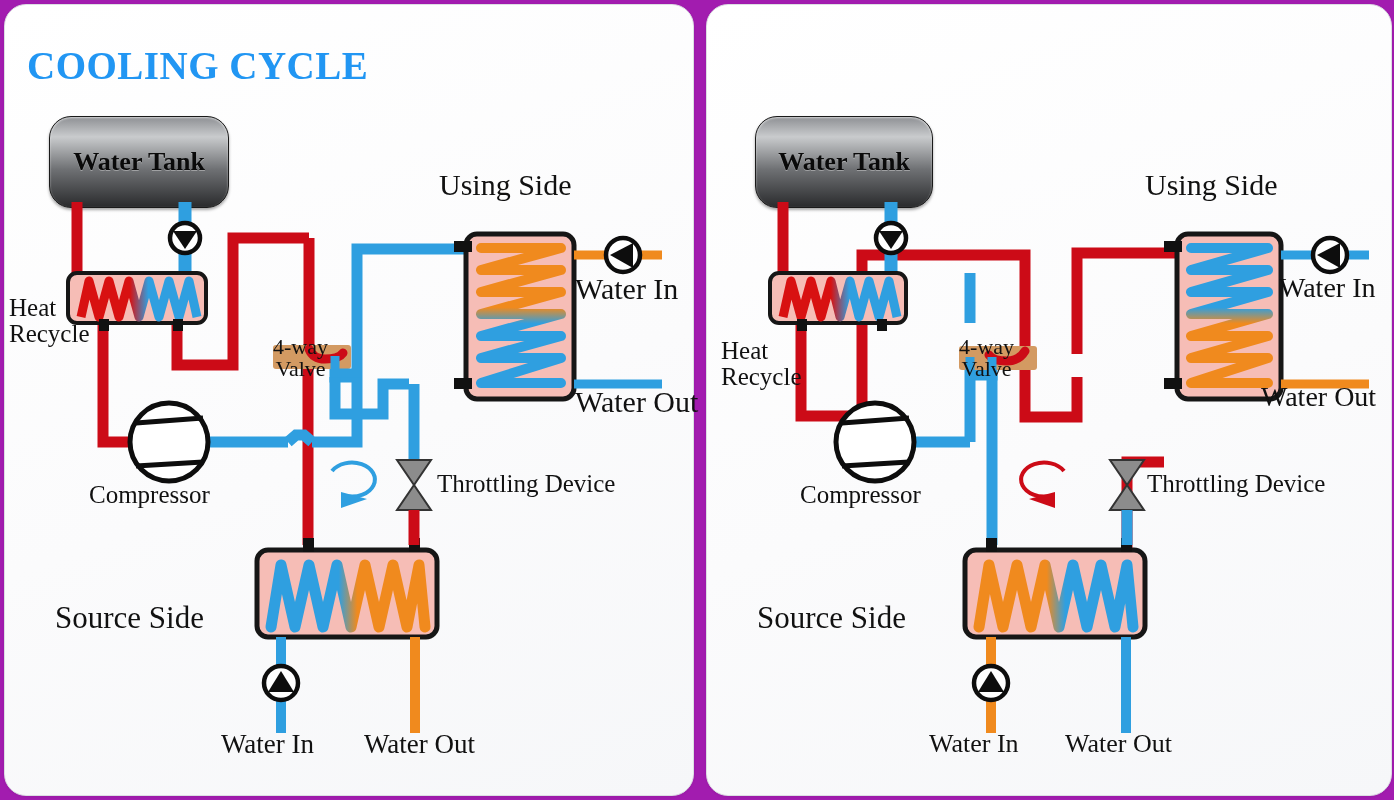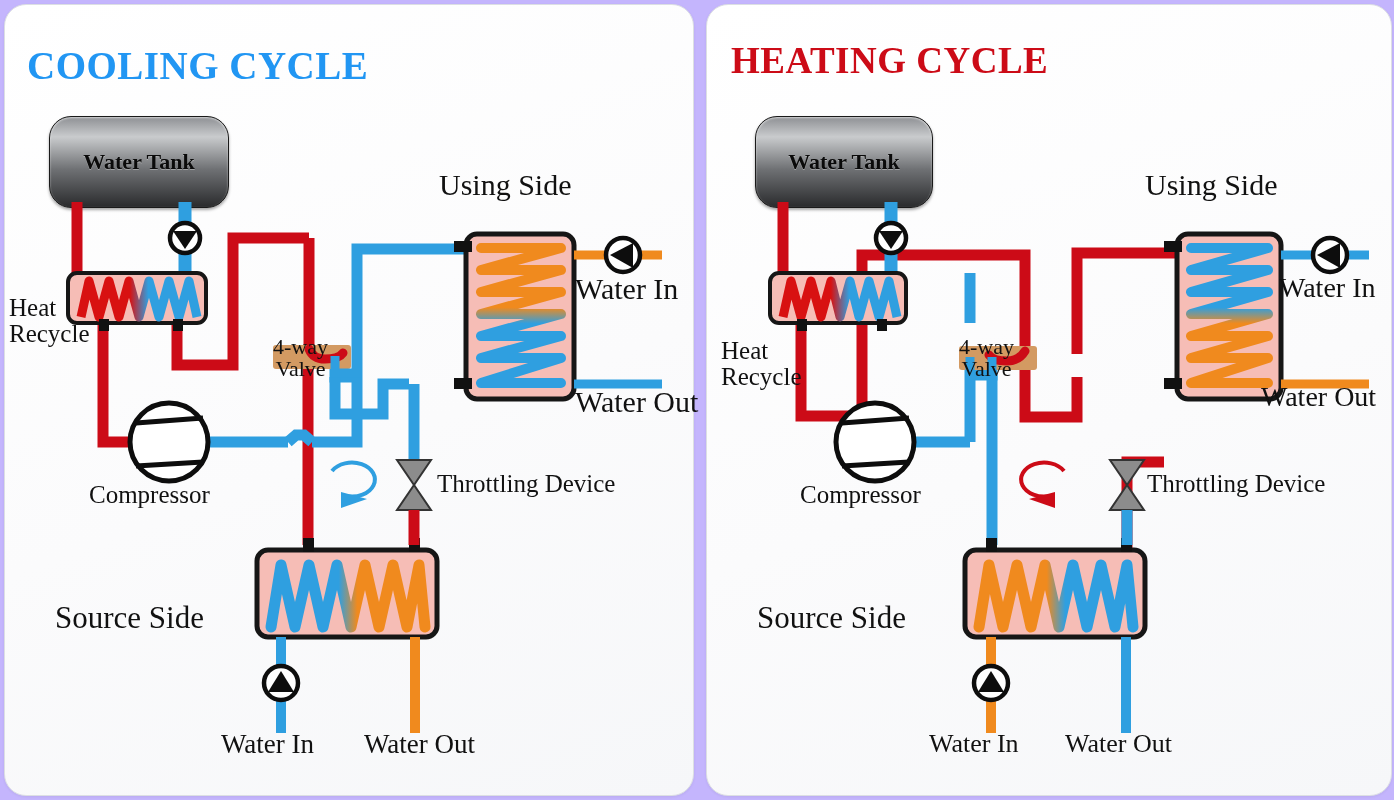--- a/index.html
+++ b/index.html
@@ -1,37 +1,37 @@
 <!DOCTYPE html>
 <html><head>
 <meta charset="utf-8">
 <style>
   html,body{margin:0;padding:0;background:#ffffff;}
   body{width:1394px;height:800px;font-family:"Liberation Serif",serif;}
-  .stage{position:relative;width:1394px;height:800px;overflow:hidden;background:#c4b5fd;}
+  .stage{position:relative;width:1394px;height:800px;overflow:hidden;background:#a21caf;}
   .panel{position:absolute;top:4px;height:790px;border:1px solid #dcdfe3;border-radius:22px;
          background:linear-gradient(160deg,#ffffff 0%,#fbfbfc 55%,#f6f7f9 100%);
          box-shadow:0 1px 3px rgba(0,0,0,.06);}
   .panel-left{left:4px;width:688px;}
   .panel-right{left:706px;width:684px;}
 
   .title{position:absolute;font-weight:bold;letter-spacing:.5px;white-space:nowrap;}
   .title-cool{left:22px;top:38px;font-size:39px;color:#2196f3;}
   .title-heat{left:24px;top:34px;font-size:37px;color:#cc0b17;}
 
   
   svg.layer{position:absolute;left:0;top:0;width:100%;height:100%;overflow:visible;}
 
   .lbl{position:absolute;font-weight:normal;color:#111;white-space:nowrap;line-height:1.02;}
 
   .tank{position:absolute;border-radius:22px;border:1px solid #1a1a1a;
         background:linear-gradient(180deg,#8e9094 0%,#c9cbcd 22%,#6f7174 58%,#2a2b2d 100%);
         box-shadow:inset 0 1px 2px rgba(255,255,255,.6), 0 2px 3px rgba(0,0,0,.35);
         display:flex;align-items:center;justify-content:center;}
-  .tank span{font-size:22px;font-weight:bold;color:#0a0a0a;
+  .tank span{font-size:26px;font-weight:bold;color:#0a0a0a;
         text-shadow:0 1px 0 rgba(255,255,255,.35);}
 </style>
 </head>
 <body>
 
 <div class="stage">
 
   <div class="panel panel-left">
     <div class="title title-cool">COOLING CYCLE</div>
 
@@ -171,21 +171,20 @@
     <div class="lbl" style="left:434px;top:165px;font-size:30px;">Using Side</div>
     <div class="lbl" style="left:50px;top:597px;font-size:31px;">Source Side</div>
     <div class="lbl" style="left:432px;top:466px;font-size:25px;">Throttling Device</div>
     <div class="lbl" style="left:570px;top:269px;font-size:30px;">Water In</div>
     <div class="lbl" style="left:570px;top:382px;font-size:30px;">Water Out</div>
     <div class="lbl" style="left:216px;top:726px;font-size:27px;">Water In</div>
     <div class="lbl" style="left:359px;top:726px;font-size:27px;">Water Out</div>
   </div>
 
   <div class="panel panel-right">
-    <div class="title title-heat">HEATING CYCLE</div>
 
     <div class="tank" style="left:48px;top:111px;width:176px;height:90px;">
       <span>Water Tank</span>
     </div>
 
     <svg class="layer" viewBox="0 0 684 790">
       <defs>
         <linearGradient id="hRB" x1="0" y1="0" x2="1" y2="0">
           <stop offset="0%" stop-color="#d81111"></stop>
             <stop offset="42%" stop-color="#d81111"></stop>

